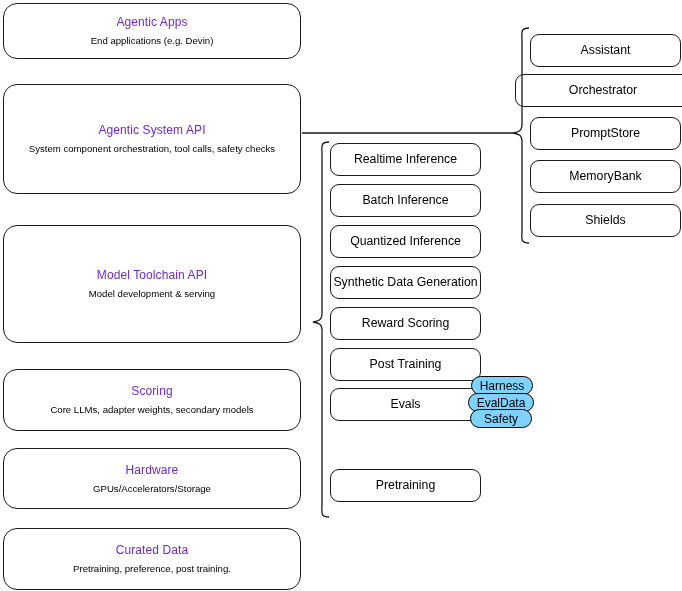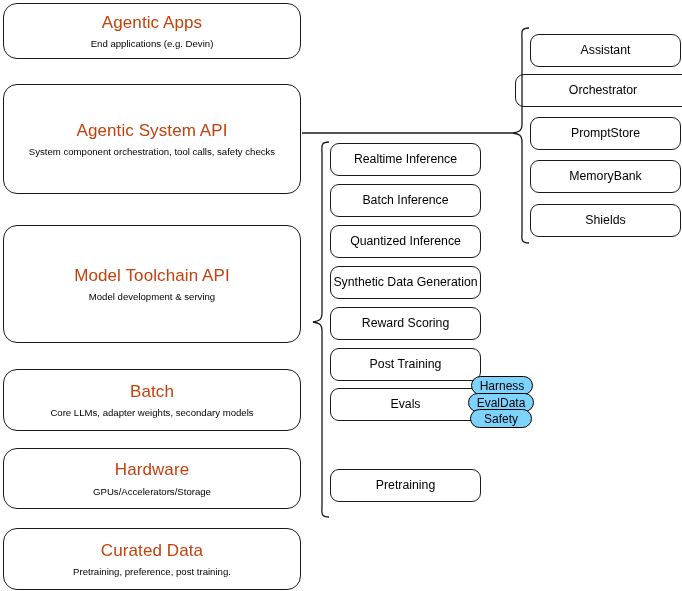--- a/index.html
+++ b/index.html
@@ -31,23 +31,23 @@
     align-items: center;
     justify-content: center;
     text-align: center;
     color: #000000;
     line-height: 1.25;
   }
 
   
   .layer-box { border-radius: 14px; }
   .layer-title {
-    font-size: 17px;
+    font-size: 12px;
     letter-spacing: 0.1px;
-    color: #c2410c;
+    color: #6d28d9;
   }
   .layer-sub {
     font-size: 9.6px;
     margin-top: 5px;
     color: #000000;
   }
 
   
   .item-box {
     height: 33px;
@@ -121,21 +121,21 @@
     <div class="layer-title">Agentic System API</div>
     <div class="layer-sub">System component orchestration, tool calls, safety checks</div>
   </div>
 
   <div class="box layer-box" style="left:3px; top:225px; width:298px; height:118px;">
     <div class="layer-title">Model Toolchain API</div>
     <div class="layer-sub">Model development &amp; serving</div>
   </div>
 
   <div class="box layer-box" style="left:3px; top:369px; width:298px; height:62px;">
-    <div class="layer-title">Batch</div>
+    <div class="layer-title">Scoring</div>
     <div class="layer-sub">Core LLMs, adapter weights, secondary models</div>
   </div>
 
   <div class="box layer-box" style="left:3px; top:448px; width:298px; height:61px;">
     <div class="layer-title">Hardware</div>
     <div class="layer-sub">GPUs/Accelerators/Storage</div>
   </div>
 
   <div class="box layer-box" style="left:3px; top:528px; width:298px; height:62px;">
     <div class="layer-title">Curated Data</div>

